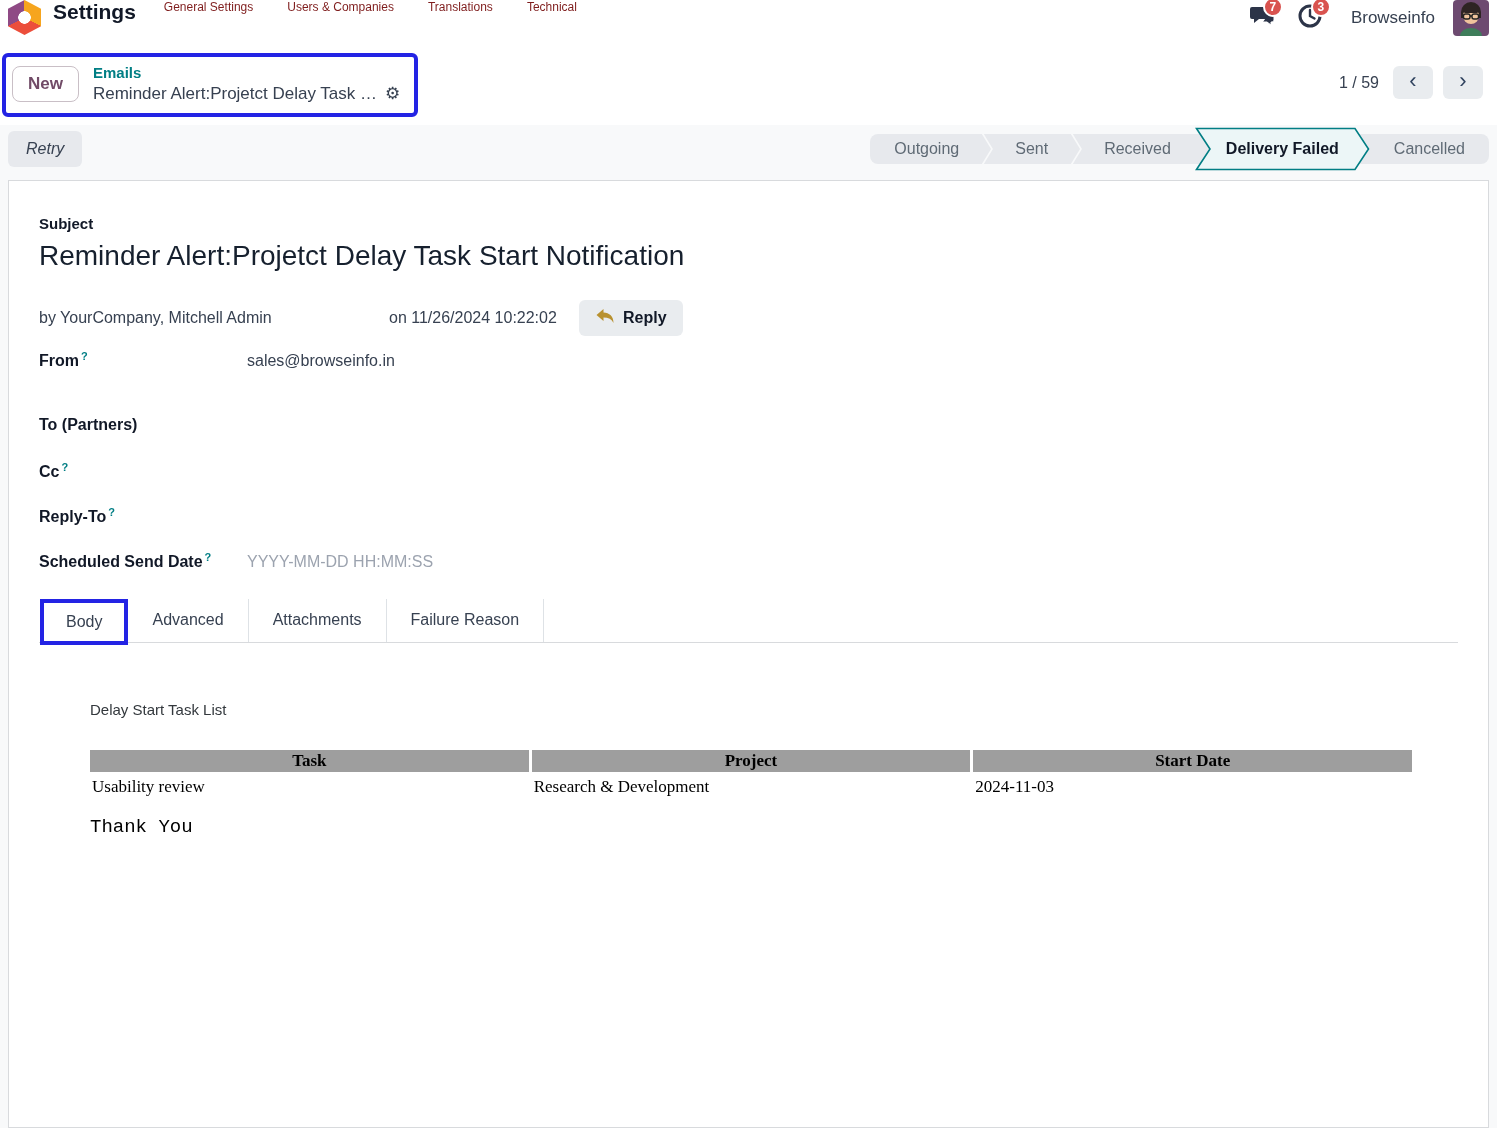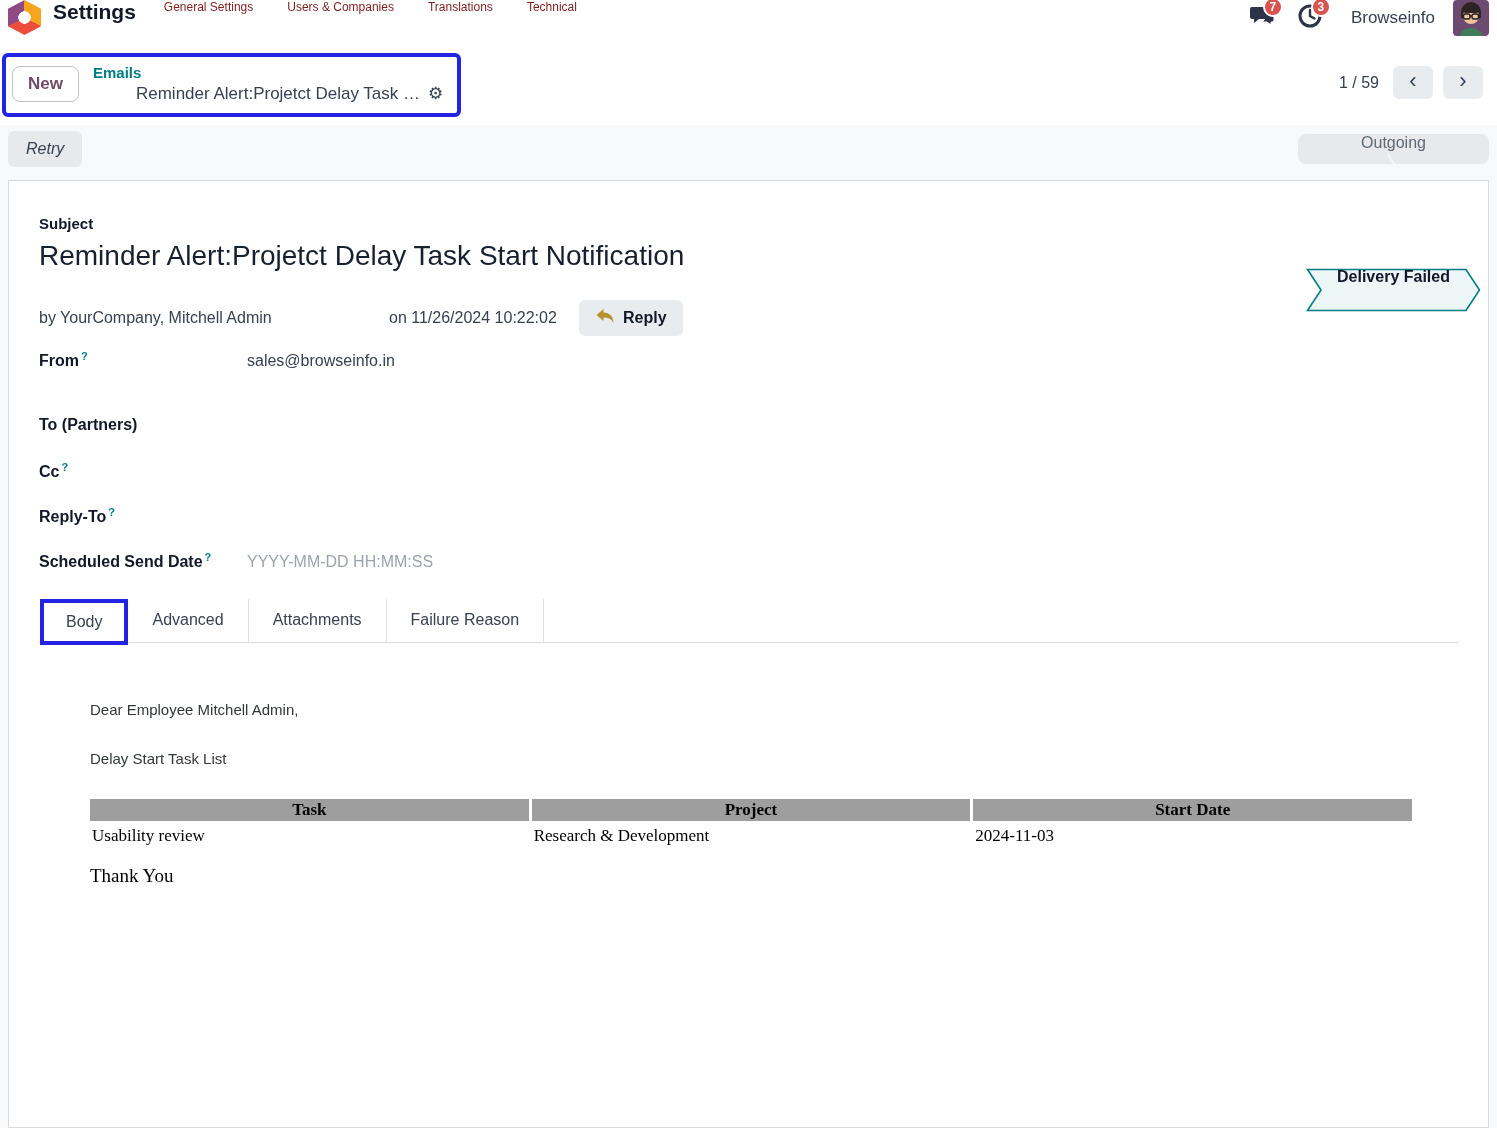--- a/index.html
+++ b/index.html
@@ -48,42 +48,42 @@
     display:flex; align-items:center; gap:14px;
     padding:6px 14px 8px 6px; margin-top:1px;
   }
   .btn-new {
     background:#fff; border:1px solid #c9bfc6; border-radius:8px;
     color:#714b67; font-size:17px; font-weight:600;
     padding:7px 15px; cursor:pointer; font-family:inherit;
   }
   .crumbs { display:flex; flex-direction:column; line-height:1.3; }
   .crumb-parent { color:#017e84; font-size:15px; font-weight:600; cursor:pointer; }
-  .crumb-current { color:#374151; font-size:17px; display:flex; align-items:flex-start; gap:8px;margin-left:43px; }
+  .crumb-current { color:#374151; font-size:17px; display:flex; align-items:flex-start; gap:8px; }
   .gear { font-size:17px; color:#374151; cursor:pointer; }
   .pager { margin-left:auto; display:flex; align-items:center; gap:10px; margin-top:14px; }
   .pager-count { font-size:16px; color:#374151; margin-right:4px; }
   .pager-btn {
     width:40px; height:33px; background:#e9ecef; border:none; border-radius:6px;
     color:#31435f; font-size:22px; line-height:1; cursor:pointer; font-family:inherit;
     display:flex; align-items:center; justify-content:center; padding-bottom:3px;
   }
 
   
   .statusbar {
     height:48px; background:#f8f9fa; display:flex; align-items:center;
     padding:0 8px; flex-shrink:0;
   }
   .btn-retry {
     background:#e7e9ed; border:none; border-radius:6px;
     color:#374151; font-size:16px; padding:9px 18px; cursor:pointer; font-family:inherit;font-style:italic;
   }
   .stages {
     margin-left:auto; background:#e7e9ed; border-radius:8px;
-    display:flex; align-items:center; height:30px; padding:0 4px;flex-direction:column;
+    display:flex; align-items:center; height:30px; padding:0 4px;
   }
   .stage { font-size:16px; color:#5f6a75; padding:0 20px; cursor:pointer; white-space:nowrap; }
   .stage-sep { width:16px; height:40px; flex-shrink:0; }
   .stage-arrow {
     position:relative; width:175px; height:44px; margin:0 4px;
     display:flex; align-items:center; justify-content:center; cursor:pointer;
   }
   .stage-arrow svg { position:absolute; inset:0; }
   .stage-arrow .lbl { position:relative; font-size:16px; font-weight:700; color:#111827; }
 
@@ -131,21 +131,21 @@
   
   .email-body { padding:58px 0 0 51px; }
   .eb-text { font-size:15px; color:#33383d; margin-bottom:32px; }
   .eb-table { border-collapse:separate; border-spacing:3px 0; width:1328px; margin-left:-3px; margin-bottom:14px;
               font-family:"Liberation Serif", serif; }
   .eb-table th {
     background:#9e9e9e; color:#000; font-size:17px; font-weight:700;
     text-align:center; padding:1px 4px; width:33.33%;
   }
   .eb-table td { font-size:17px; color:#000; padding:5px 2px; text-align:left; }
-  .eb-closing { font-family:Liberation Serif, serif; font-size:19px; color:#000; margin-top:14px; }
+  .eb-closing { font-family:Liberation Mono, monospace; font-size:19px; color:#000; margin-top:14px; }
 </style>
 </head>
 <body>
 
 <div class="page">
 
   <div class="navbar">
     <div class="logo"></div>
     <div class="app-name">Settings</div>
     <div class="nav-menu">
@@ -281,21 +281,20 @@
       <div class="tabs-row">
         <div class="tab-active-box">
           <div class="tab">Body</div>
         </div>
         <div class="tab">Advanced</div>
         <div class="tab">Attachments</div>
         <div class="tab">Failure Reason</div>
       </div>
 
       <div class="email-body">
-        <div class="eb-text">Dear Employee Mitchell Admin,</div>
         <div class="eb-text">Delay Start Task List</div>
         <table class="eb-table">
           <thead>
             <tr>
               <th>Task</th>
               <th>Project</th>
               <th>Start Date</th>
             </tr>
           </thead>
           <tbody>

